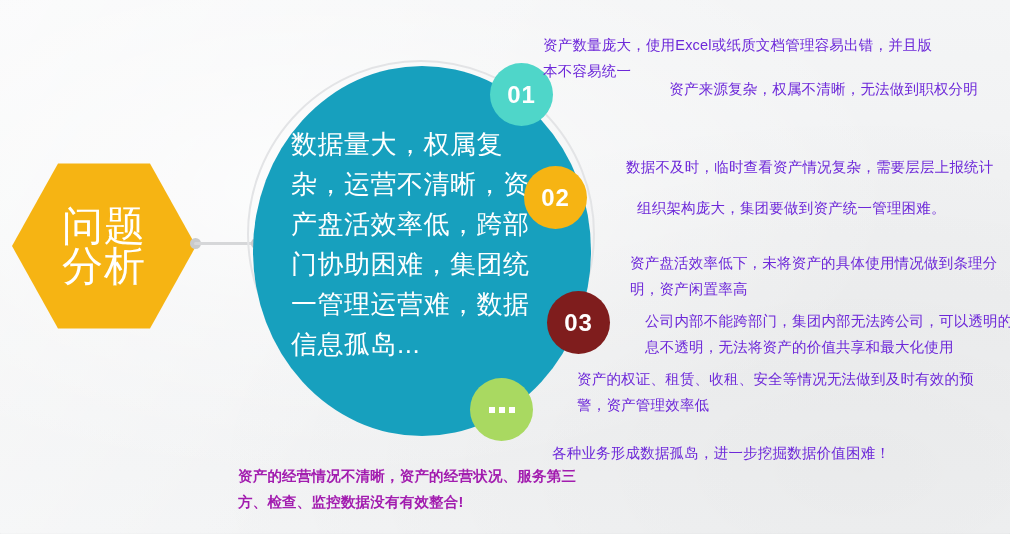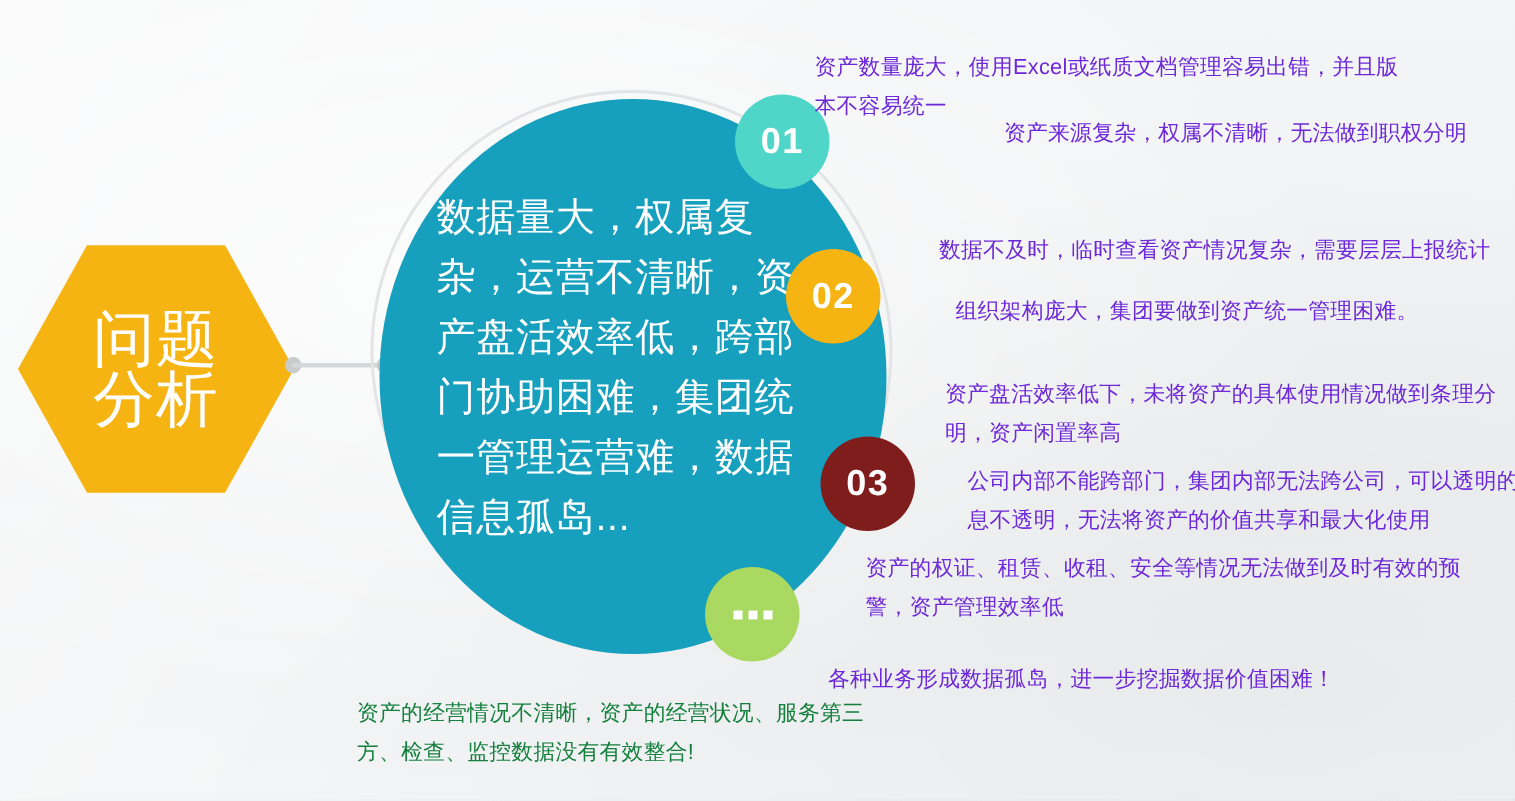--- a/index.html
+++ b/index.html
@@ -174,24 +174,24 @@
   #note-6 { left: 645px; top: 308px; width: 385px; }
   #note-7 { left: 577px; top: 366px; width: 400px; }
   #note-8 { left: 552px; top: 440px; width: 430px; }
 
   
   #bottom-caption {
     position: absolute;
     left: 238px;
     top: 463px;
     width: 360px;
-    color: #15803d;
+    color: #a21caf;
     font-size: 14.5px;
     line-height: 26px;
-    font-weight: 400;
+    font-weight: 700;
     letter-spacing: 0.2px;
     white-space: pre-wrap;
   }
 </style>
 </head>
 <body>
 
 <div id="stage">
 
   <div id="bg-texture"></div>

